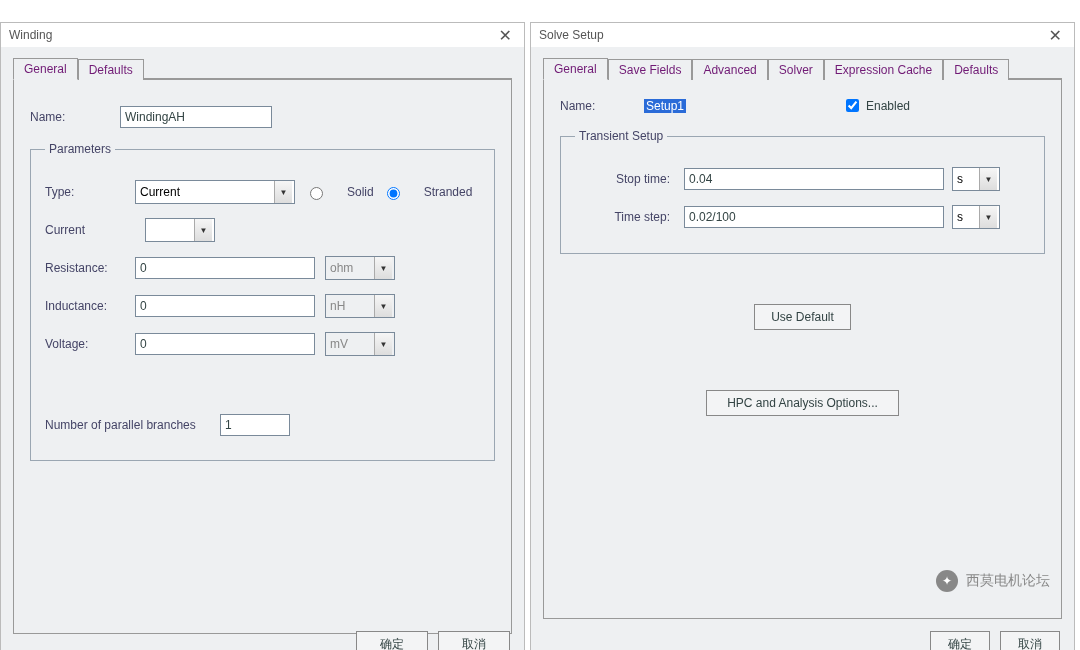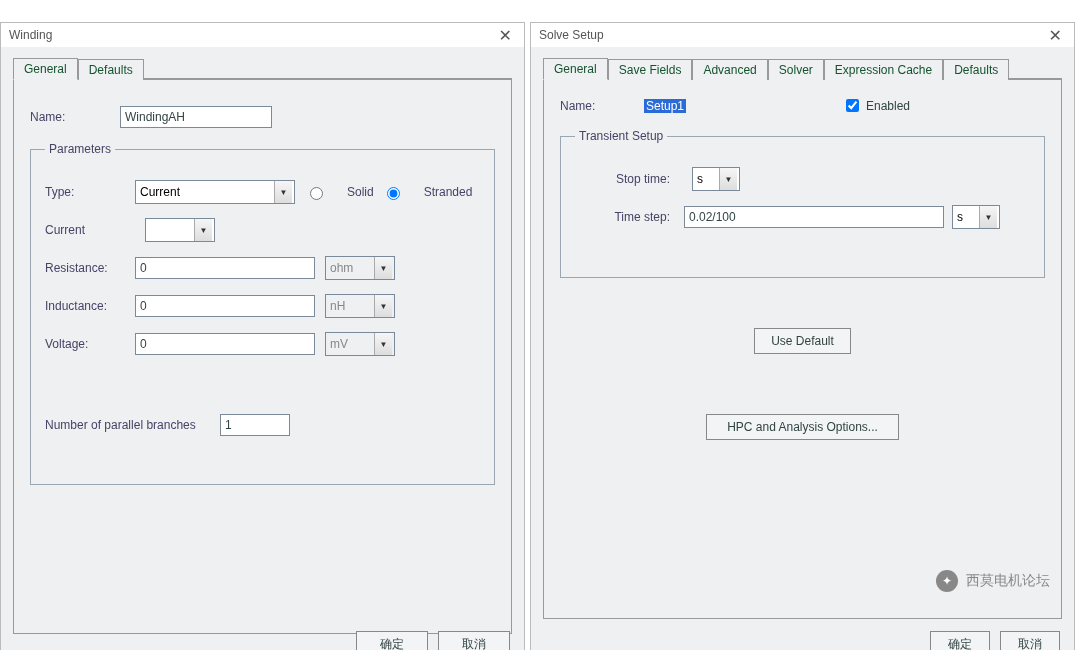--- a/index.html
+++ b/index.html
@@ -45,21 +45,21 @@
     align-items: flex-end;
     padding: 10px 12px 0 12px;
   }
   .tab {
     border: 1px solid #999;
     border-bottom: none;
     padding: 3px 10px;
     background: #eef0f2;
     margin-right: 0;
     font-size: 12px;
-    color: #14532d;
+    color: #701a75;
     position: relative;
     top: 1px;
     cursor: default;
   }
   .tab.active {
     background: #eef0f2;
     border-bottom: 1px solid #eef0f2;
     z-index: 2;
   }
   .tabstrip-line {
@@ -124,21 +124,21 @@
     display: inline-flex;
     align-items: center;
     justify-content: center;
     font-size: 8px;
     color: #333;
   }
 
   fieldset {
     border: 1px solid #9aa6b2;
     margin: 12px 0;
-    padding: 10px 14px 34px 14px;
+    padding: 10px 14px 10px 14px;
   }
   fieldset legend {
     color: #446;
     padding: 0 4px;
     font-size: 12px;
   }
 
   .radio-group { display: inline-flex; align-items: center; gap: 8px; margin-left: 10px; }
   .radio-group label { display: inline-flex; align-items: center; gap: 21px; color: #446; }
   .btn {
@@ -305,20 +305,21 @@
         <input type="checkbox" checked="" style="">
         <span>Enabled</span>
       </label>
     </div>
 
     <fieldset>
       <legend>Transient Setup</legend>
 
       <div class="form-row">
         <label class="lbl">Stop time:</label>
+        <input type="text" class="field" style="width: 260px;" value="0.04">
         <div class="combo" style="width:48px;margin-left:8px">
           <input value="s" style="">
           <span class="arrow">▼</span>
         </div>
       </div>
 
       <div class="form-row">
         <label class="lbl">Time step:</label>
         <input type="text" class="field" style="width: 260px;" value="0.02/100">
         <div class="combo" style="width:48px;margin-left:8px">

